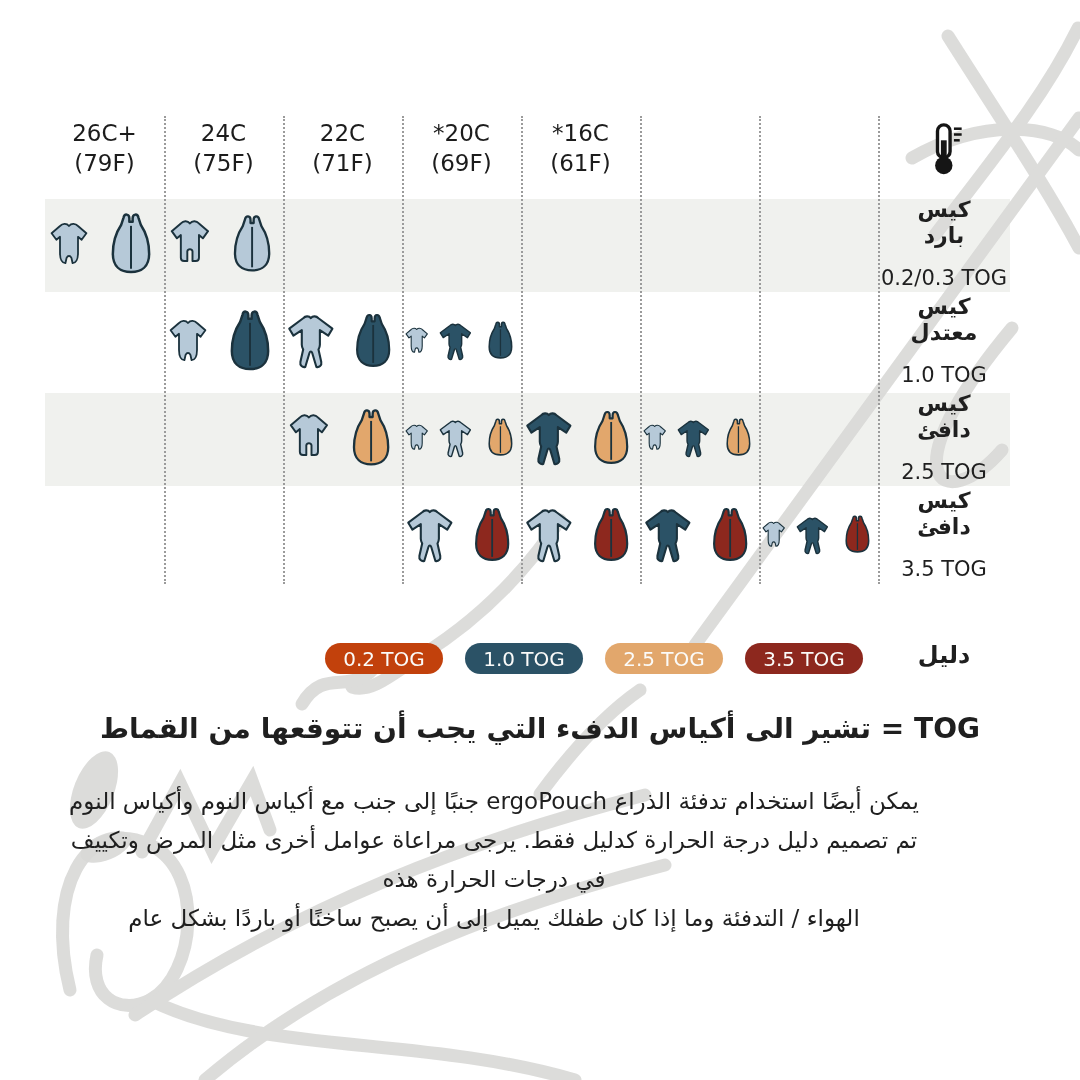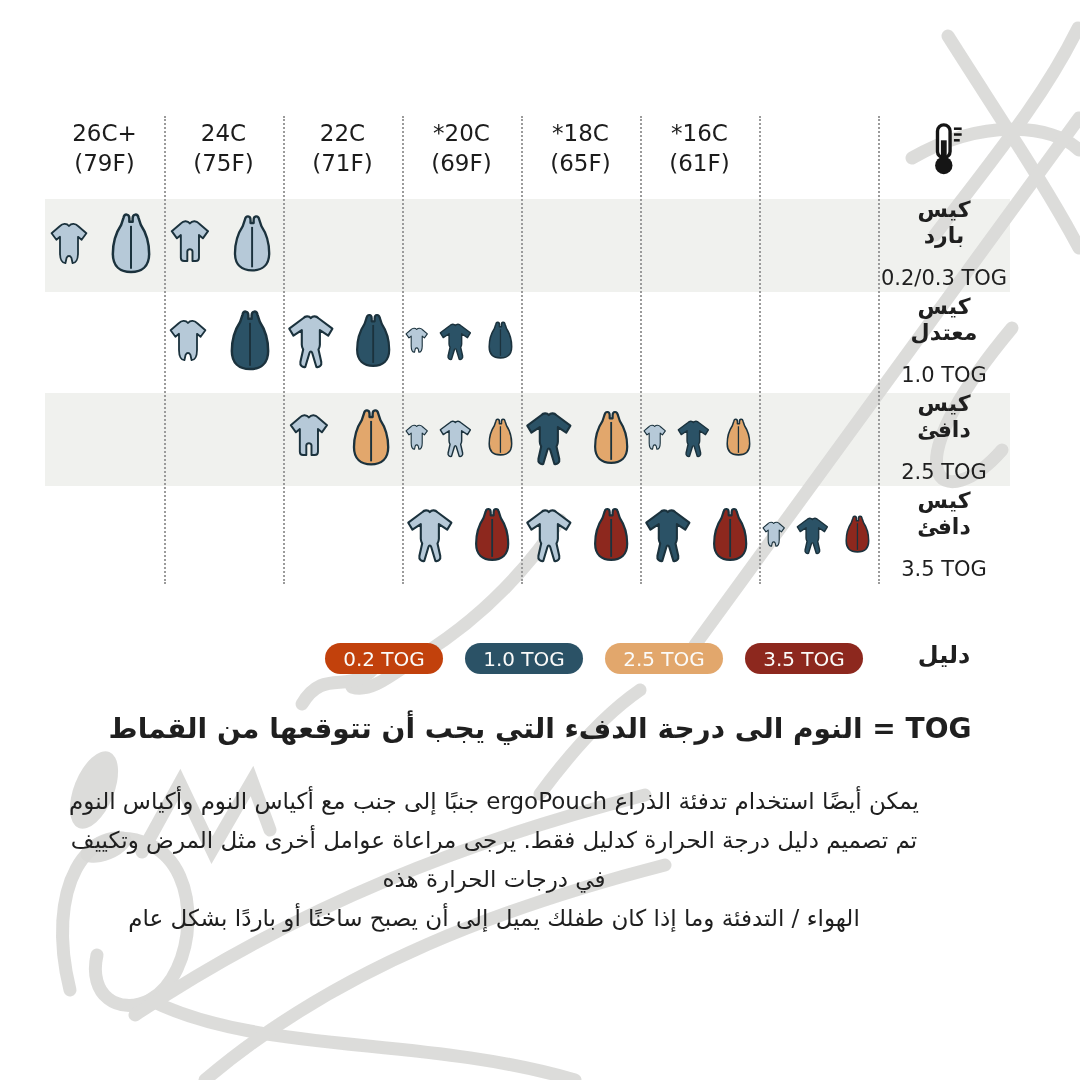--- a/index.html
+++ b/index.html
@@ -70,24 +70,20 @@
       </div>
       <div class="hcol">
         <div>22C</div>
         <div>(71F)</div>
       </div>
       <div class="hcol">
         <div>*20C</div>
         <div>(69F)</div>
       </div>
       <div class="hcol">
-        <div>*18C</div>
-        <div>(65F)</div>
-      </div>
-      <div class="hcol">
         <div>*16C</div>
         <div>(61F)</div>
       </div>
     </div>
 
   <div class="thermo">
     <svg viewBox="0 0 44 60" style="height:58px">
       <rect x="15" y="5" width="13" height="34" rx="6.5" fill="#ffffff" stroke="#151515" stroke-width="3.5"></rect>
       <rect x="18.5" y="21" width="6" height="18" fill="#151515"></rect>
       <circle cx="21.5" cy="47" r="9" fill="#151515"></circle>
@@ -283,21 +279,21 @@
     </div>
 
   <div class="legend-pills" id="legend-pills">
       <div class="pill" style="background: #c2410c;">0.2 TOG</div>
       <div class="pill" style="background: rgb(43, 82, 102);">1.0 TOG</div>
       <div class="pill" style="background: rgb(226, 167, 108);">2.5 TOG</div>
       <div class="pill" style="background: rgb(141, 40, 30);">3.5 TOG</div>
     </div>
   <div class="legend-title">دليل</div>
 
-  <div class="notes-heading">TOG = النوم الى درجة الدفء التي يجب أن تتوقعها من القماط</div>
+  <div class="notes-heading">TOG = تشير الى أكياس الدفء التي يجب أن تتوقعها من القماط</div>
   <div class="notes">
     <div class="note-line">يمكن أيضًا استخدام تدفئة الذراع ergoPouch جنبًا إلى جنب مع أكياس النوم وأكياس النوم</div>
     <div class="note-line">تم تصميم دليل درجة الحرارة كدليل فقط. يرجى مراعاة عوامل أخرى مثل المرض وتكييف</div>
     <div class="note-line">في درجات الحرارة هذه</div>
     <div class="note-line">الهواء / التدفئة وما إذا كان طفلك يميل إلى أن يصبح ساخنًا أو باردًا بشكل عام</div>
   </div>
 
 </div>
 
 </body></html>

